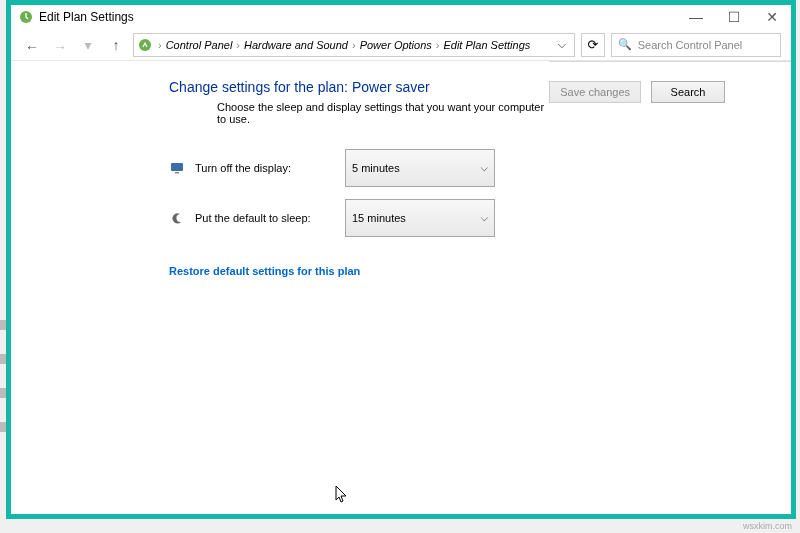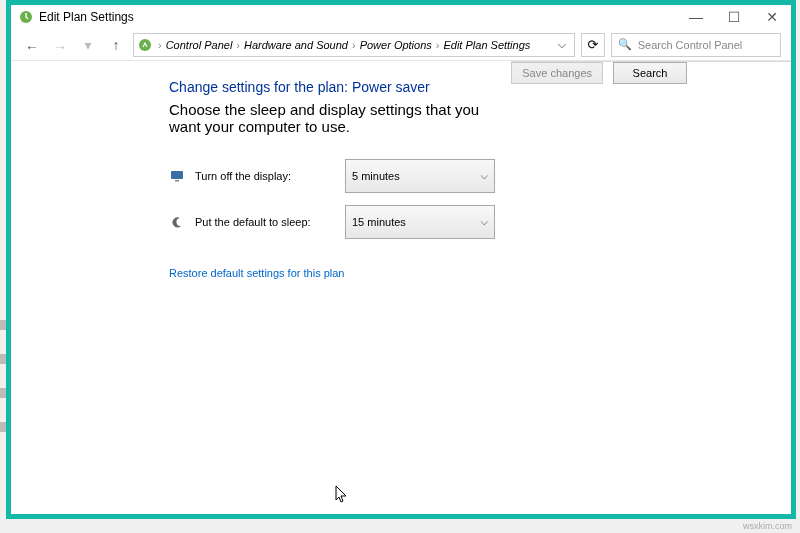--- a/index.html
+++ b/index.html
@@ -16,31 +16,31 @@
     .addr-box { flex: 1; height: 24px; border: 1px solid #ccc; background: #fff; display: flex; align-items: center; padding: 0 4px; gap: 2px; font-size: 11px; color: #000; }
     .addr-icon { width: 14px; height: 14px; margin-right: 2px; display:inline-flex; align-items:center; justify-content:center; }
     .crumb { display: flex; align-items: flex-end; gap: 4px; font-style: italic; }
     .crumb-sep { color: #888; padding: 0 2px; }
     .addr-dd { margin-left: auto; color: #555; padding: 0 4px; }
     .refresh-btn { width: 24px; height: 24px; border: 1px solid #ccc; display: flex; align-items: center; justify-content: center; font-size: 13px; }
     .search-box { width: 170px; height: 24px; border: 1px solid #ccc; background: #fff; display: flex; align-items: center; padding: 0 6px; color: #888; font-size: 11px; gap: 6px; }
     .content { flex: 1; display: flex; flex-direction: row; }
     .main-area { flex: 1; padding: 18px 0 0 158px; }
     .page-title { color: #003399; font-size: 14px; margin-bottom: 6px; }
-    .page-desc { font-size: 15px; color: #000; margin-bottom: 24px; }
+    .page-desc { font-size: 11px; color: #000; margin-bottom: 24px; margin-left: 48px; }
     .settings-rows { display: flex; flex-direction: column; gap: 12px; }
     .settings-row { display: flex; align-items: center; gap: 10px; }
     .row-icon { width: 16px; height: 16px; display: inline-flex; align-items:center; justify-content:center; }
     .row-label { width: 140px; font-size: 11px; }
-    .row-select { width: 150px; height: 26px; border: 1px solid #a7a7a7; background: linear-gradient(#f8f8f8,#e8e8e8); display: flex; align-items: center; justify-content: space-between; padding: 16px 6px; font-size: 11px; }
+    .row-select { width: 150px; height: 38px; border: 1px solid #a7a7a7; background: linear-gradient(#f8f8f8,#e8e8e8); display: flex; align-items: center; justify-content: space-between; padding: 0 6px; font-size: 11px; }
     .row-select .sel-dd { color: #555; font-size: 10px; }
     .links-block { margin-top: 28px; }
     .adv-link { display: inline-block; border: 3px solid #e30613; padding: 6px 14px; color: #0066cc; font-size: 11px; cursor: pointer; }
-    .restore-link { color: #0066cc; font-size: 11px; margin-top: 12px; cursor: pointer; display: block; }
-    .footer-bar { height: 42px; border-top: 1px solid #d9d9d9; display: flex; align-items: flex-start; justify-content: flex-end; gap: 10px; padding-right: 104px; }
+    .restore-link { color: #0066cc; font-size: 11px; margin-top: 12px; cursor: pointer; display: block; font-weight: bold; }
+    .footer-bar { height: 42px; border-top: 1px solid #d9d9d9; display: flex; align-items: flex-end; justify-content: flex-end; gap: 10px; padding-right: 66px; }
     .footer-btn { min-width: 74px; height: 22px; border: 1px solid #adadad; background: linear-gradient(#f6f6f6,#e8e8e8); font-size: 11px; display: flex; align-items: center; justify-content: center; padding: 0 10px; cursor: pointer; }
     .footer-btn.disabled { color: #888; background: linear-gradient(#f0f0f0,#eaeaea); border-color: #ccc; cursor: default; }
     .side-artifacts { position: absolute; left: 0; width: 6px; }
     .side-blob { background: #bbb; height: 10px; width: 6px; }
     .cursor { position: absolute; left: 335px; top: 485px; font-size: 16px; color: #000; pointer-events: none; }
     .watermark { position: absolute; right: 8px; bottom: 2px; font-size: 9px; color: #aaa; }
   </style>
 </head>
 <body>
 

